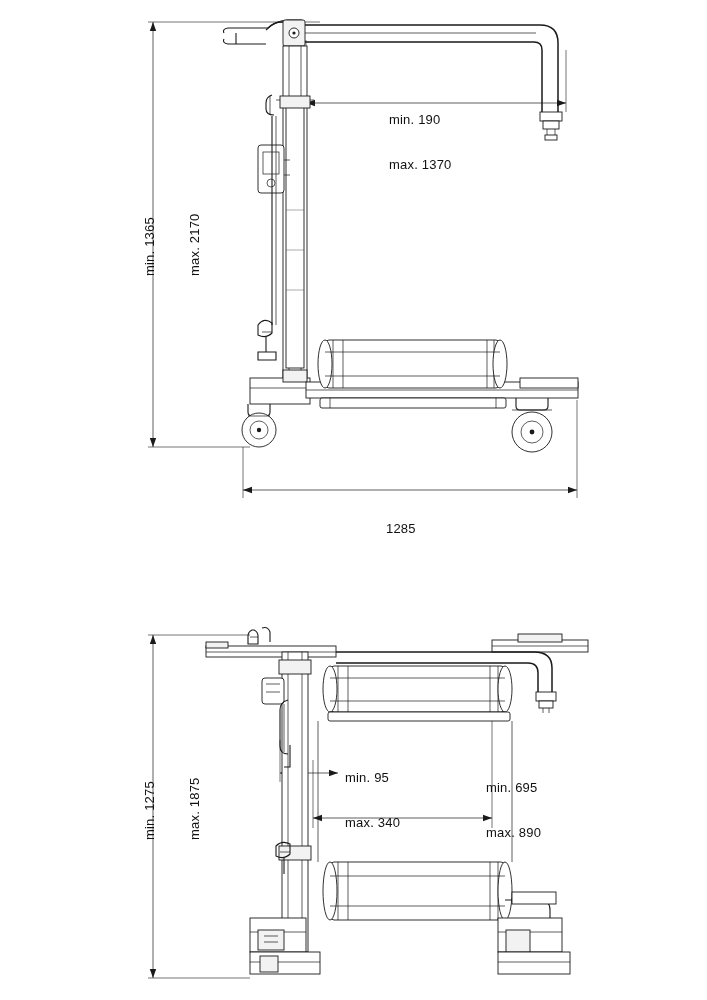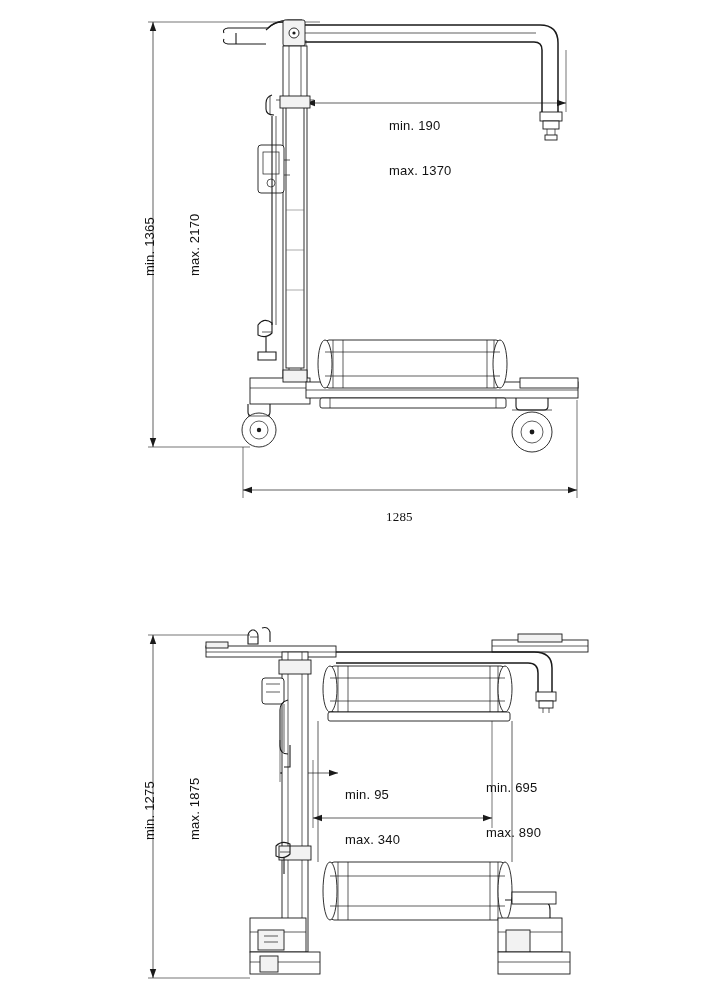--- a/index.html
+++ b/index.html
@@ -169,26 +169,26 @@
 
         <path class="hair" d="M286 210 l18 0 M286 250 l18 0 M286 290 l18 0"></path>
       </g>
     </svg>
 
     <div class="dim-label vertical" style="left:112px; top:276px;">
       <span class="ln">min. 1365</span>
       <span class="ln">max. 2170</span>
     </div>
 
-    <div class="dim-label" style="left:389px; top:88px; text-align:left;">
+    <div class="dim-label" style="left:389px; top:82px; text-align:left;">
       <span class="ln">min. 190</span>
       <span class="ln">max. 1370</span>
     </div>
 
-    <div class="dim-label" style="left:386px; top:479px;font-family:Liberation Serif, serif;">
+    <div class="dim-label" style="left:386px; top:491px;">
       <span class="ln">1285</span>
     </div>
   </div>
 
   <div class="view" id="view-bottom">
     <svg class="drawing" width="707" height="400" viewBox="0 0 707 400">
 
       <g>
         <line class="ext" x1="148" y1="35" x2="250" y2="35"></line>
         <line class="ext" x1="148" y1="378" x2="250" y2="378"></line>
@@ -284,21 +284,21 @@
 
         <path class="thin" d="M318 121 L318 262 M512 121 L512 262"></path>
       </g>
     </svg>
 
     <div class="dim-label vertical" style="left:112px; top:240px;">
       <span class="ln">min. 1275</span>
       <span class="ln">max. 1875</span>
     </div>
 
-    <div class="dim-label" style="left:345px; top:157px;">
+    <div class="dim-label" style="left:345px; top:140px;">
       <span class="ln">min. 95</span>
       <span class="ln">max. 340</span>
     </div>
 
     <div class="dim-label" style="left:486px; top:150px;">
       <span class="ln">min. 695</span>
       <span class="ln">max. 890</span>
     </div>
   </div>
 

